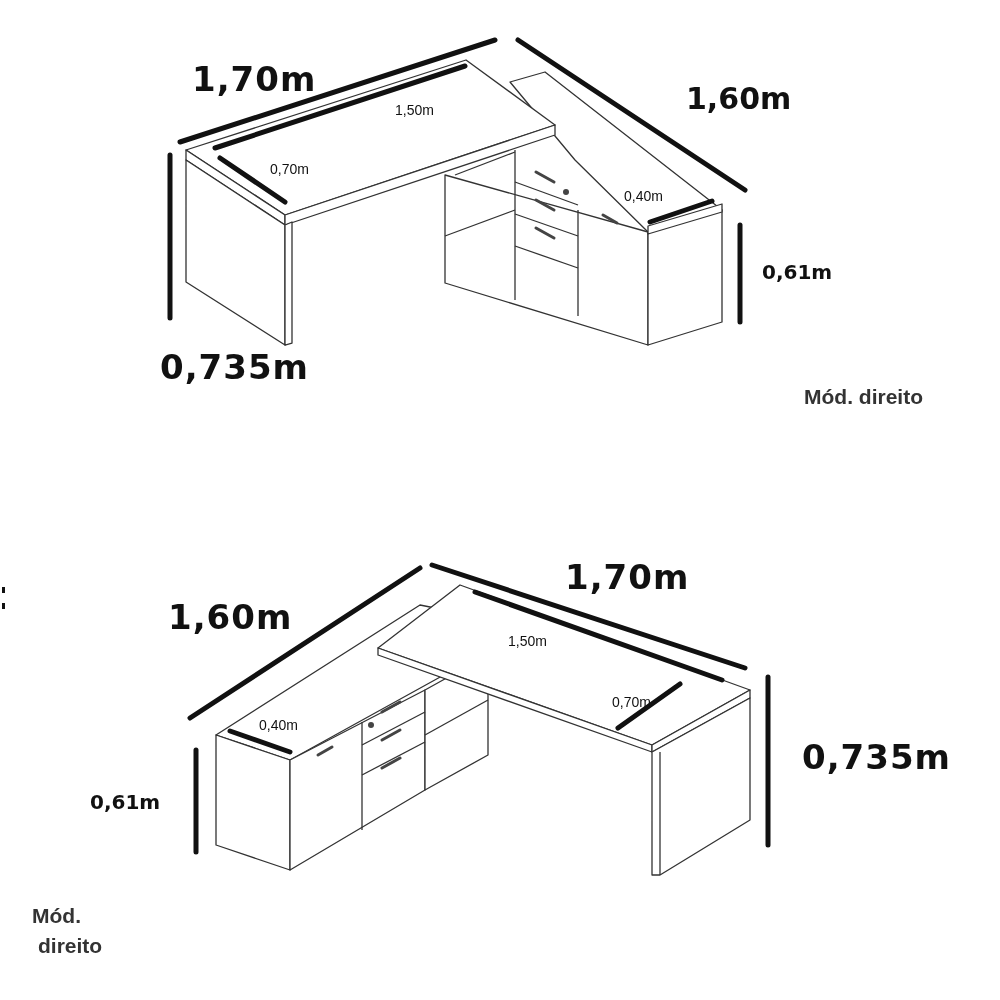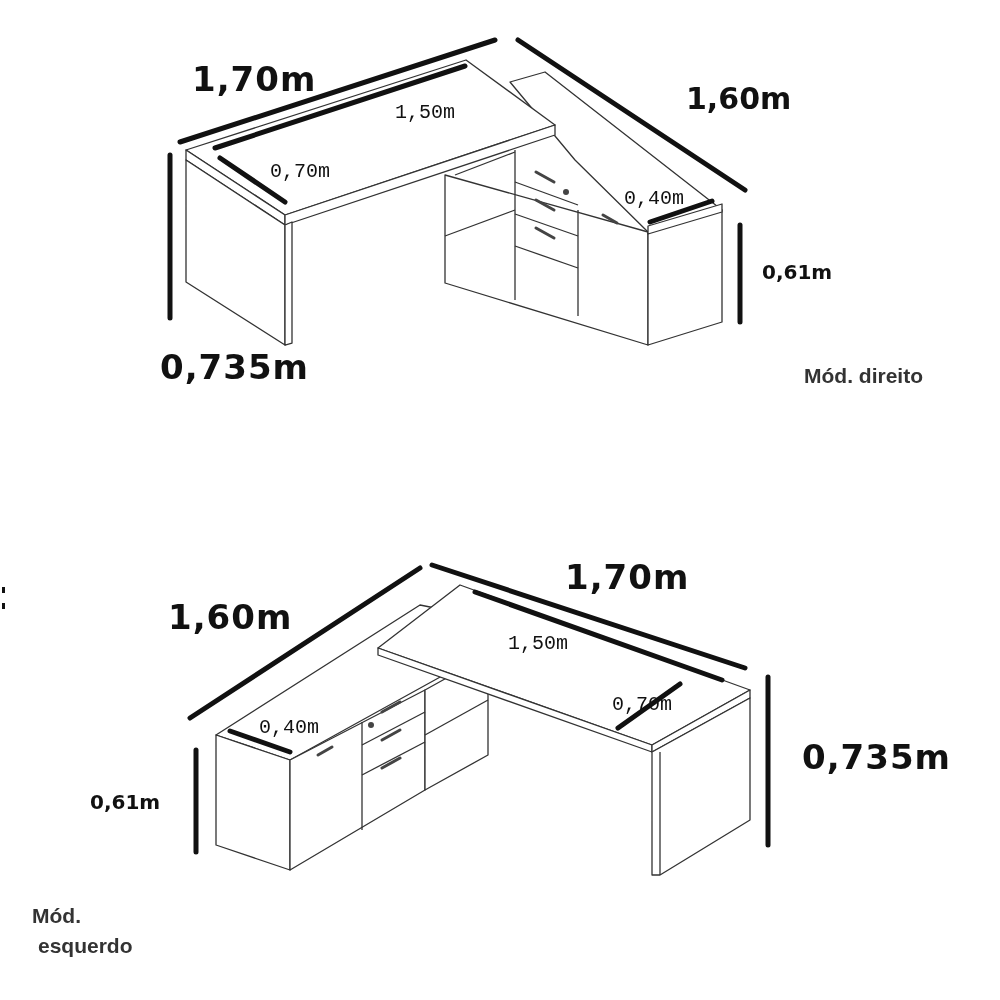--- a/index.html
+++ b/index.html
@@ -1,21 +1,21 @@
 <!DOCTYPE html>
 <html><head>
 <meta charset="utf-8">
 <style>
   html,body{margin:0;padding:0;background:#ffffff;}
   body{width:1000px;height:1000px;position:relative;overflow:hidden;font-family:"DejaVu Sans",sans-serif;}
   svg{position:absolute;left:0;top:0;}
   .lbl{position:absolute;color:#111;white-space:nowrap;line-height:1;text-align:center;}
   .big{font-family:"DejaVu Sans",sans-serif;font-size:34px;font-weight:bold;letter-spacing:1px;}
   .mid{font-family:"DejaVu Sans",sans-serif;font-size:20px;font-weight:bold;}
-  .sm{font-family:Liberation Mono, monospace;font-size:20px;}
+  .sm{font-family:Liberation Sans, sans-serif;font-size:14px;}
   .cap{font-family:"Liberation Sans",sans-serif;font-size:21px;font-weight:bold;color:#333;}
   .thin{fill:#fff;stroke:#333;stroke-width:1.3;stroke-linejoin:round;}
   .ln{stroke:#333;stroke-width:1.3;fill:none;}
   .dim{stroke:#111;stroke-width:5;stroke-linecap:round;fill:none;}
   .handle{stroke:#444;stroke-width:3;fill:none;stroke-linecap:round;}
 </style>
 </head>
 <body>
 
 <svg width="1000" height="1000" viewBox="0 0 1000 1000">
@@ -101,23 +101,23 @@
   <rect x="2" y="603" width="3" height="6" fill="#111"></rect>
 </svg>
 
 <div class="lbl big" style="left:192px;top:62px;">1,70m</div>
 <div class="lbl mid" style="left:686px;top:84px;font-size:30px;">1,60m</div>
 <div class="lbl sm" style="left:395px;top:103px;">1,50m</div>
 <div class="lbl sm" style="left:270px;top:162px;">0,70m</div>
 <div class="lbl sm" style="left:624px;top:189px;">0,40m</div>
 <div class="lbl mid" style="left:762px;top:262px;">0,61m</div>
 <div class="lbl big" style="left:160px;top:350px;">0,735m</div>
-<div class="lbl cap" style="left:804px;top:365px;">Mód. direito</div>
+<div class="lbl cap" style="left:804px;top:386px;">Mód. direito</div>
 
 <div class="lbl big" style="left:565px;top:560px;">1,70m</div>
 <div class="lbl big" style="left:168px;top:600px;">1,60m</div>
 <div class="lbl sm" style="left:508px;top:634px;">1,50m</div>
 <div class="lbl sm" style="left:612px;top:695px;">0,70m</div>
 <div class="lbl sm" style="left:259px;top:718px;">0,40m</div>
 <div class="lbl mid" style="left:90px;top:792px;">0,61m</div>
 <div class="lbl big" style="left:802px;top:740px;">0,735m</div>
 <div class="lbl cap" style="left:32px;top:905px;">Mód.</div>
-<div class="lbl cap" style="left:38px;top:935px;">esquerdo</div>
+<div class="lbl cap" style="left:38px;top:935px;">direito</div>
 
 </body></html>

